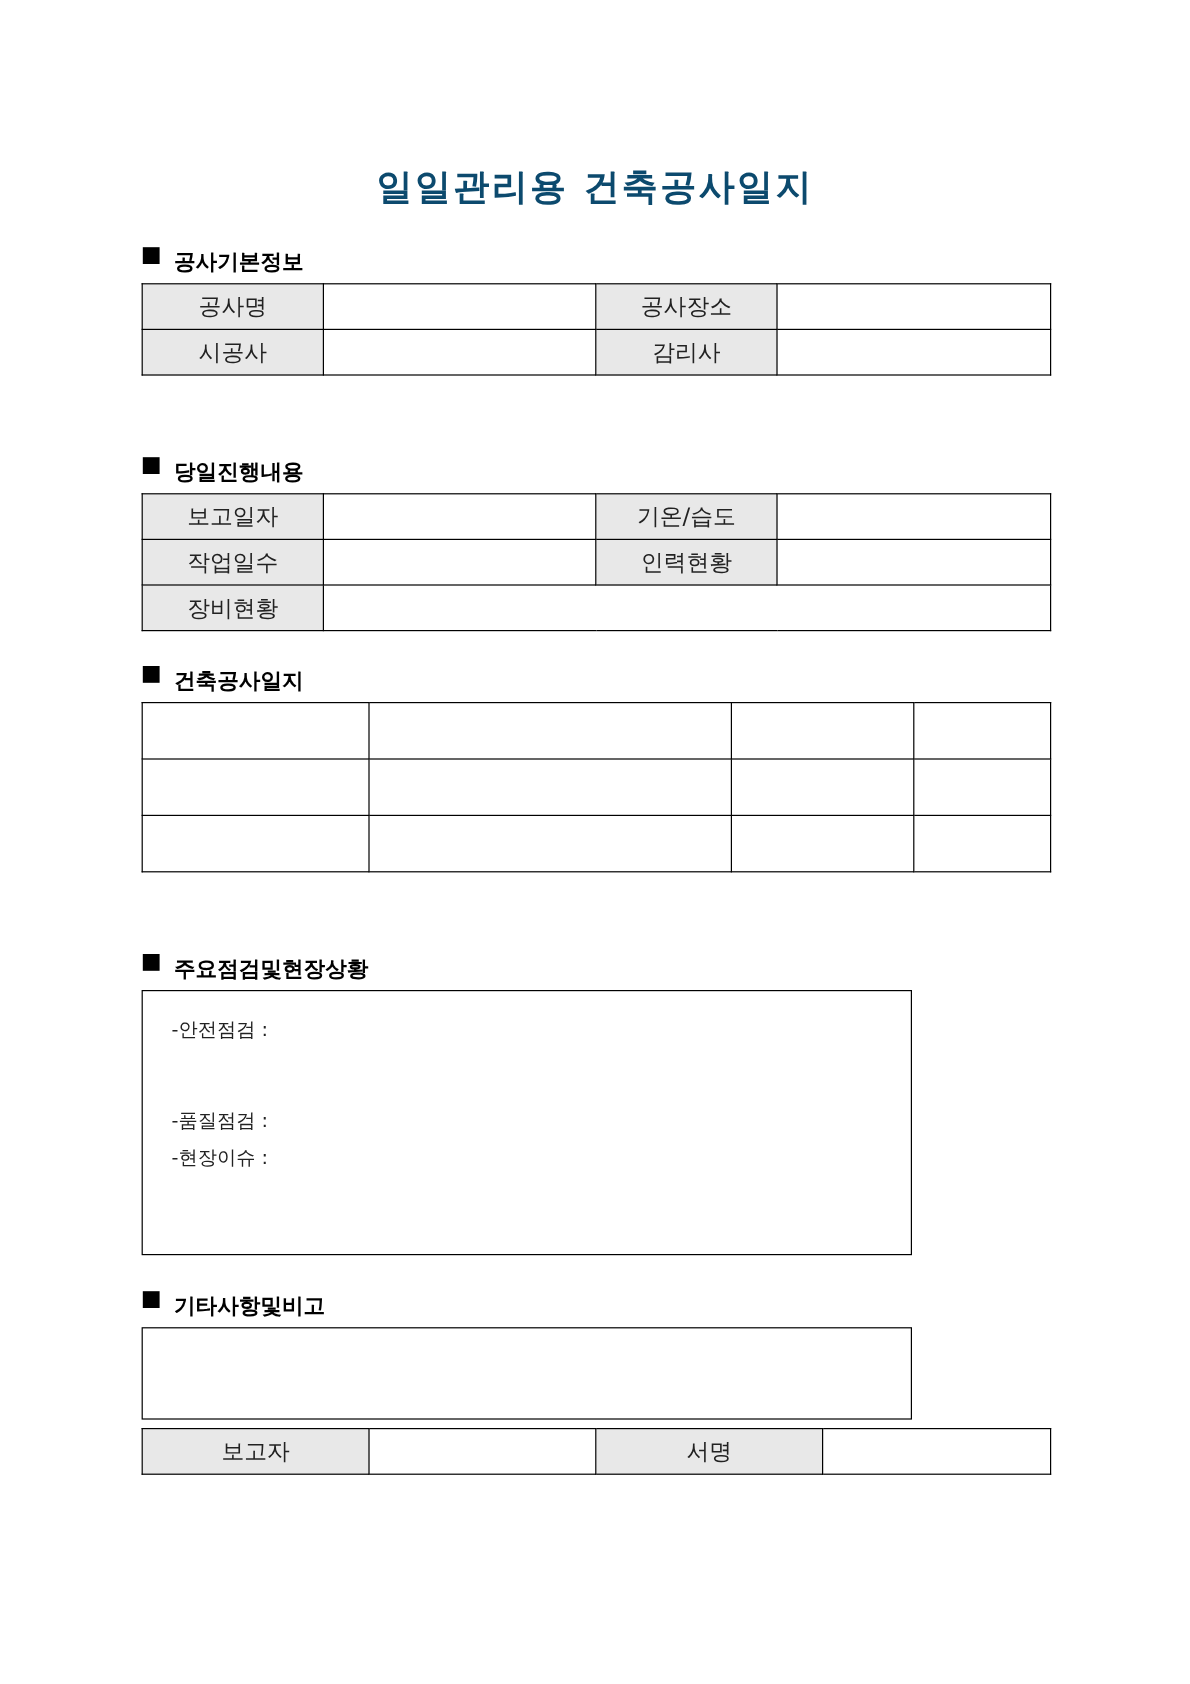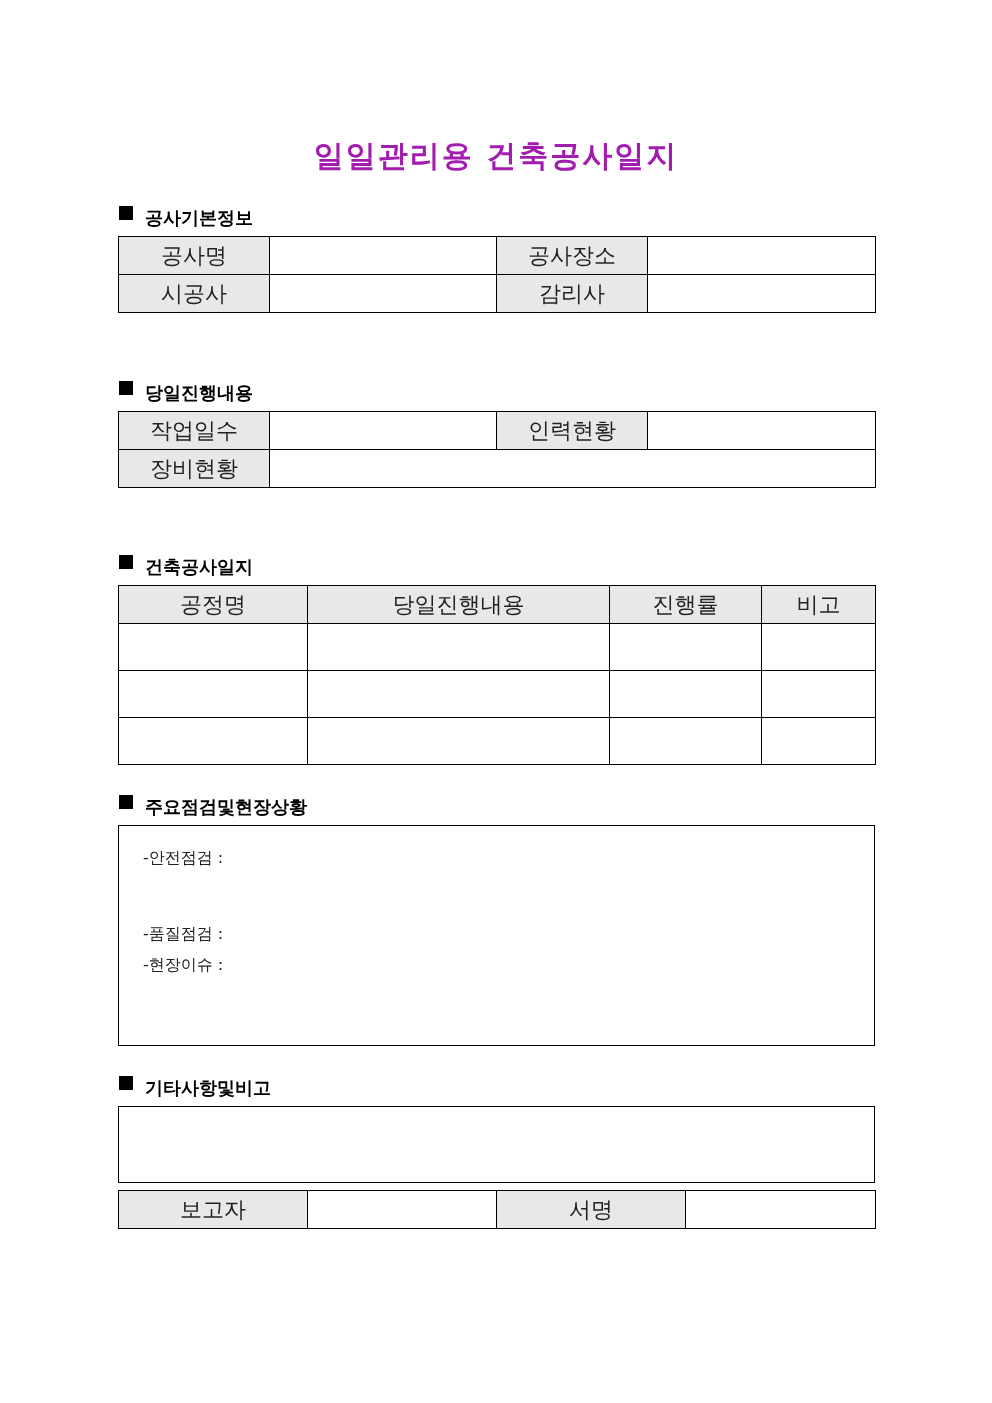--- a/index.html
+++ b/index.html
@@ -1,38 +1,38 @@
 <!DOCTYPE html>
 <html><head>
 <meta charset="utf-8">
 <style>
   * { box-sizing: border-box; margin: 0; padding: 0; }
   html, body { width: 992px; height: 1403px; background: #ffffff; }
   body { position: relative; font-family: "DejaVu Sans", "Liberation Sans", sans-serif; color: #111; }
   .title {
     position: absolute; left: 0; top: 136px; width: 992px; text-align: center;
-    font-size: 30px; font-weight: bold; letter-spacing: 2px; color: #a21caf;
+    font-size: 30px; font-weight: bold; letter-spacing: 2px; color: #0c4a6e;
   }
   .section-title {
     position: absolute; left: 119px; font-size: 18px; font-weight: bold; color: #000;
     display: flex; align-items: flex-start;
   }
   .section-title .sq {
     display: inline-block; width: 14px; height: 14px; background: #000; margin-right: 12px;
   }
   table.grid {
     position: absolute; left: 118px; width: 757px; border-collapse: collapse; table-layout: fixed;
   }
   table.grid td {
-    border: 1.5px solid #000; height: 38px; font-size: 22px; text-align: center; vertical-align: middle; color: #222;
+    border: 1.5px solid #000; height: 38px; font-size: 19px; text-align: center; vertical-align: middle; color: #222;
   }
   table.grid td.lbl { background: #e8e8e8; }
   table.grid tr.tall td { height: 47px; }
   .box {
-    position: absolute; left: 118px; width: 757px; border: 1.5px solid #000;
+    position: absolute; left: 118px; width: 642px; border: 1.5px solid #000;
   }
   .check-line {
     position: absolute; left: 24px; font-size: 16px; color: #222;
   }
 </style>
 </head>
 <body>
 
 <div class="title">일일관리용 건축공사일지</div>
 
@@ -68,20 +68,26 @@
   <span>당일진행내용</span>
 </div>
 <table class="grid" style="top:411px;">
   <colgroup>
       <col style="width:151px">
       <col style="width:227px">
       <col style="width:151px">
       <col style="width:228px">
     </colgroup>
   <tbody>
+      <tr>
+    <td class="lbl">보고일자</td>
+    <td></td>
+    <td class="lbl">기온/습도</td>
+    <td></td>
+  </tr>
   <tr>
     <td class="lbl">작업일수</td>
     <td></td>
     <td class="lbl">인력현황</td>
     <td></td>
   </tr>
   <tr>
     <td class="lbl">장비현황</td>
     <td colspan="3"></td>
   </tr>
@@ -93,26 +99,20 @@
   <span>건축공사일지</span>
 </div>
 <table class="grid" style="top:585px;">
   <colgroup>
       <col style="width:189px">
       <col style="width:302px">
       <col style="width:152px">
       <col style="width:114px">
     </colgroup>
   <tbody>
-      <tr>
-    <td class="lbl">공정명</td>
-    <td class="lbl">당일진행내용</td>
-    <td class="lbl">진행률</td>
-    <td class="lbl">비고</td>
-  </tr>
   <tr class="tall">
     <td></td>
     <td></td>
     <td></td>
     <td></td>
   </tr>
   <tr class="tall">
     <td></td>
     <td></td>
     <td></td>

